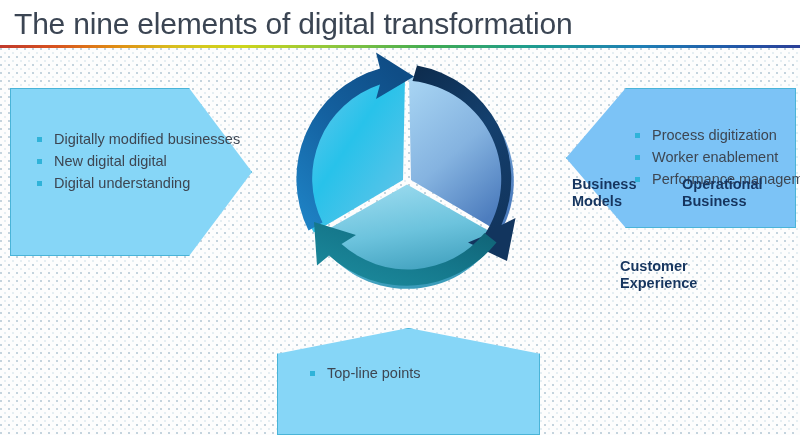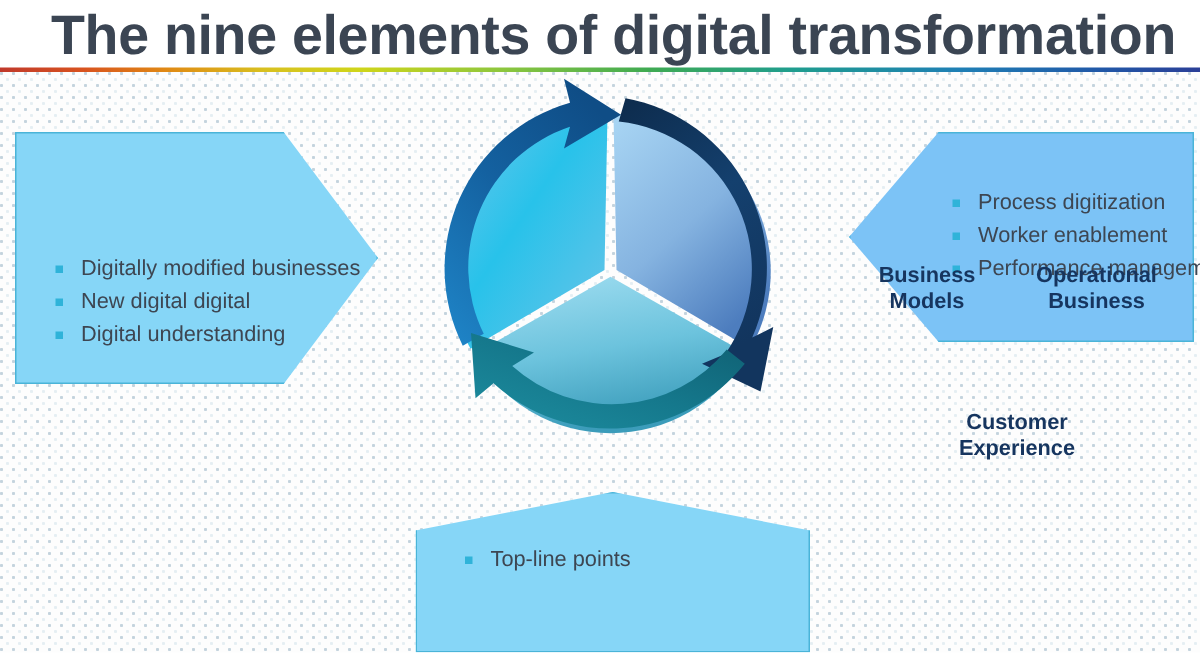--- a/index.html
+++ b/index.html
@@ -21,22 +21,22 @@
     background-position:0 0, 4px 4px;
   }
   #headerband{
     position:absolute;left:0;top:0;width:800px;height:46px;
     background:#ffffff;
   }
 
   
   #title{
     position:absolute;left:14px;top:2px;width:770px;height:44px;
-    font-size:37px;font-weight:bold;color:#3b4553;
-    letter-spacing:-.2px;line-height:44px;white-space:nowrap;text-align:right;
+    font-size:30px;font-weight:normal;color:#3b4553;
+    letter-spacing:-.2px;line-height:44px;white-space:nowrap;
   }
   #rule{
     position:absolute;left:0;top:45px;width:800px;height:3px;
     background:linear-gradient(to right,
       #c0392b 0%, #d8531f 7%, #e08a14 14%, #d8c020 22%,
       #cfd51a 30%, #8cc63e 42%, #3faa52 54%,
       #1f9d8e 66%, #1f7fb5 80%, #2157a7 92%, #2b3f97 100%);
   }
 
   
@@ -61,21 +61,21 @@
   }
 
   
   #box-left{left:10px;top:88px;width:242px;height:168px;}
   #box-left .shape{
     position:absolute;inset:0;
     background:#86d6f7;
     border:1px solid #4ab4d8;
     clip-path:polygon(0 0, 74% 0, 100% 50%, 74% 100%, 0 100%);
   }
-  #box-left .txt{padding:42px 0 0 24px;margin-top:40px;}
+  #box-left .txt{padding:42px 0 0 24px;}
 
   
   #box-right{left:566px;top:88px;width:230px;height:140px;}
   #box-right .shape{
     position:absolute;inset:0;
     background:#7cc3f6;
     border:1px solid #4ab4d8;
     clip-path:polygon(26% 0, 100% 0, 100% 100%, 26% 100%, 0 50%);
   }
   #box-right .txt{padding:38px 0 0 66px;}
@@ -91,25 +91,25 @@
   #box-bottom .txt{padding:36px 0 0 30px;}
 
   
   #diagram{position:absolute;left:272px;top:46px;width:270px;height:270px;}
   #diagram svg{display:block;}
 
   .seglabel{
     position:absolute;
     color:#16355f;
     font-size:14.5px;font-weight:bold;line-height:17px;
-    text-align:center;white-space:pre-line;
+    text-align:left;white-space:pre-line;
   }
   #lbl-bm{left:300px;top:130px;width:92px;}
   #lbl-op{left:410px;top:130px;width:98px;}
-  #lbl-cx{left:348px;top:228px;width:116px;}
+  #lbl-cx{left:348px;top:212px;width:116px;}
 </style>
 </head>
 <body>
 
 <div id="canvas"></div>
 <div id="headerband"></div>
 
 <div id="title">The nine elements of digital transformation</div>
 <div id="rule"></div>
 

